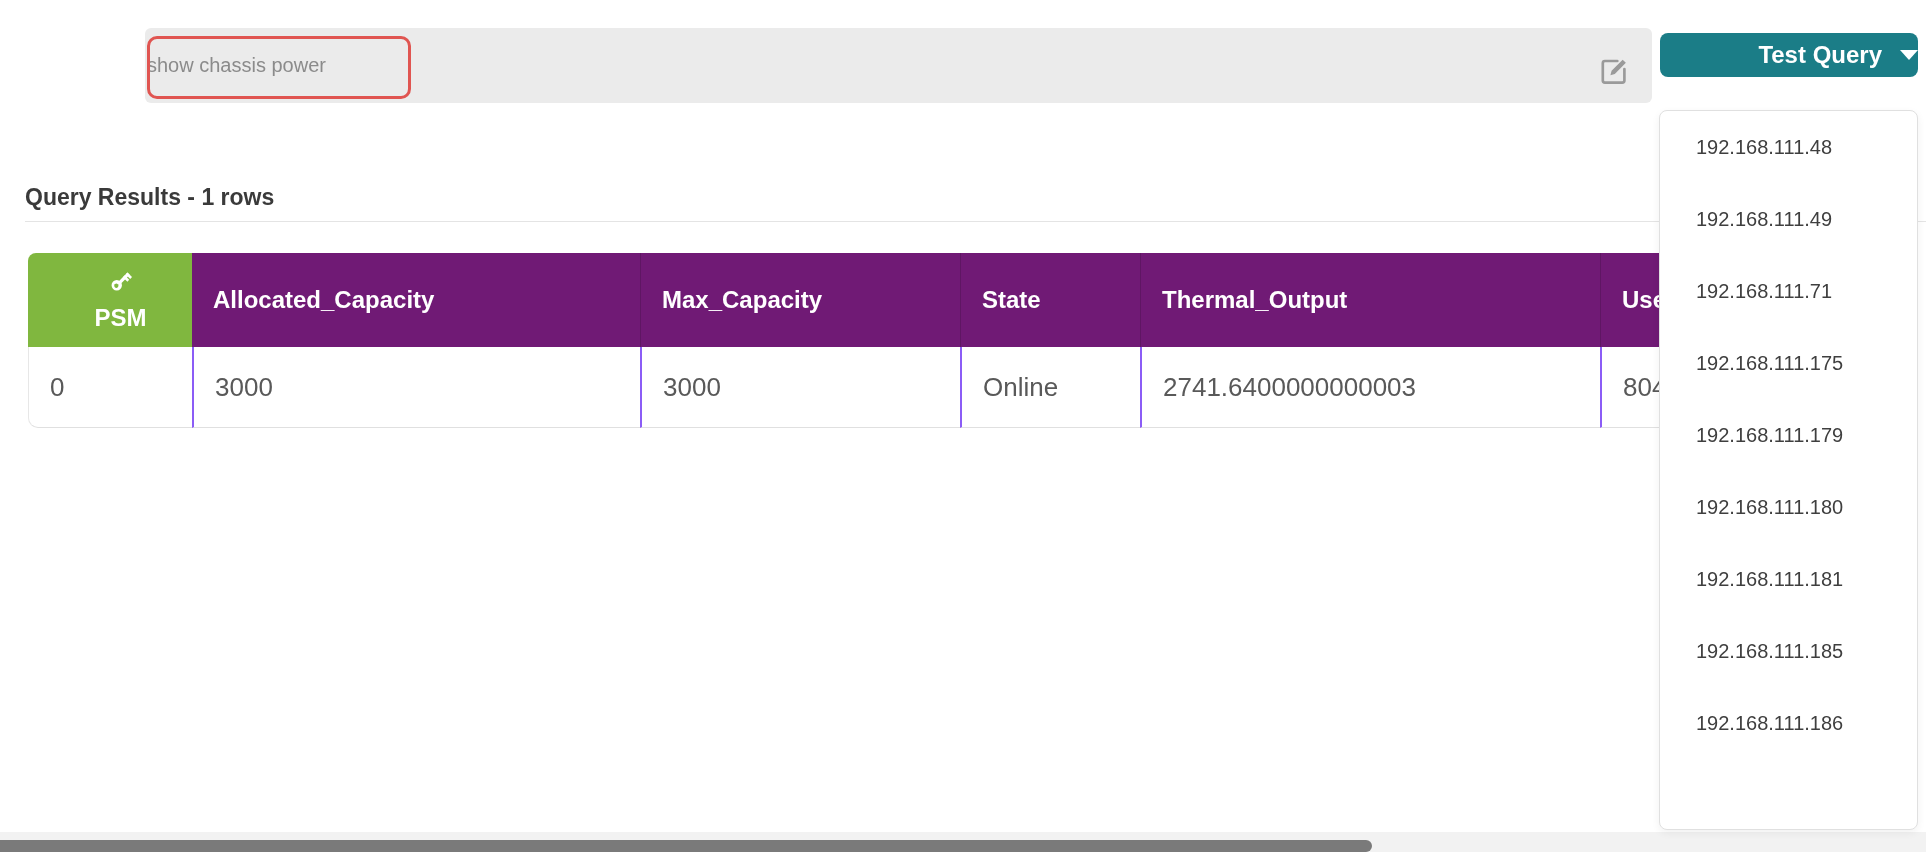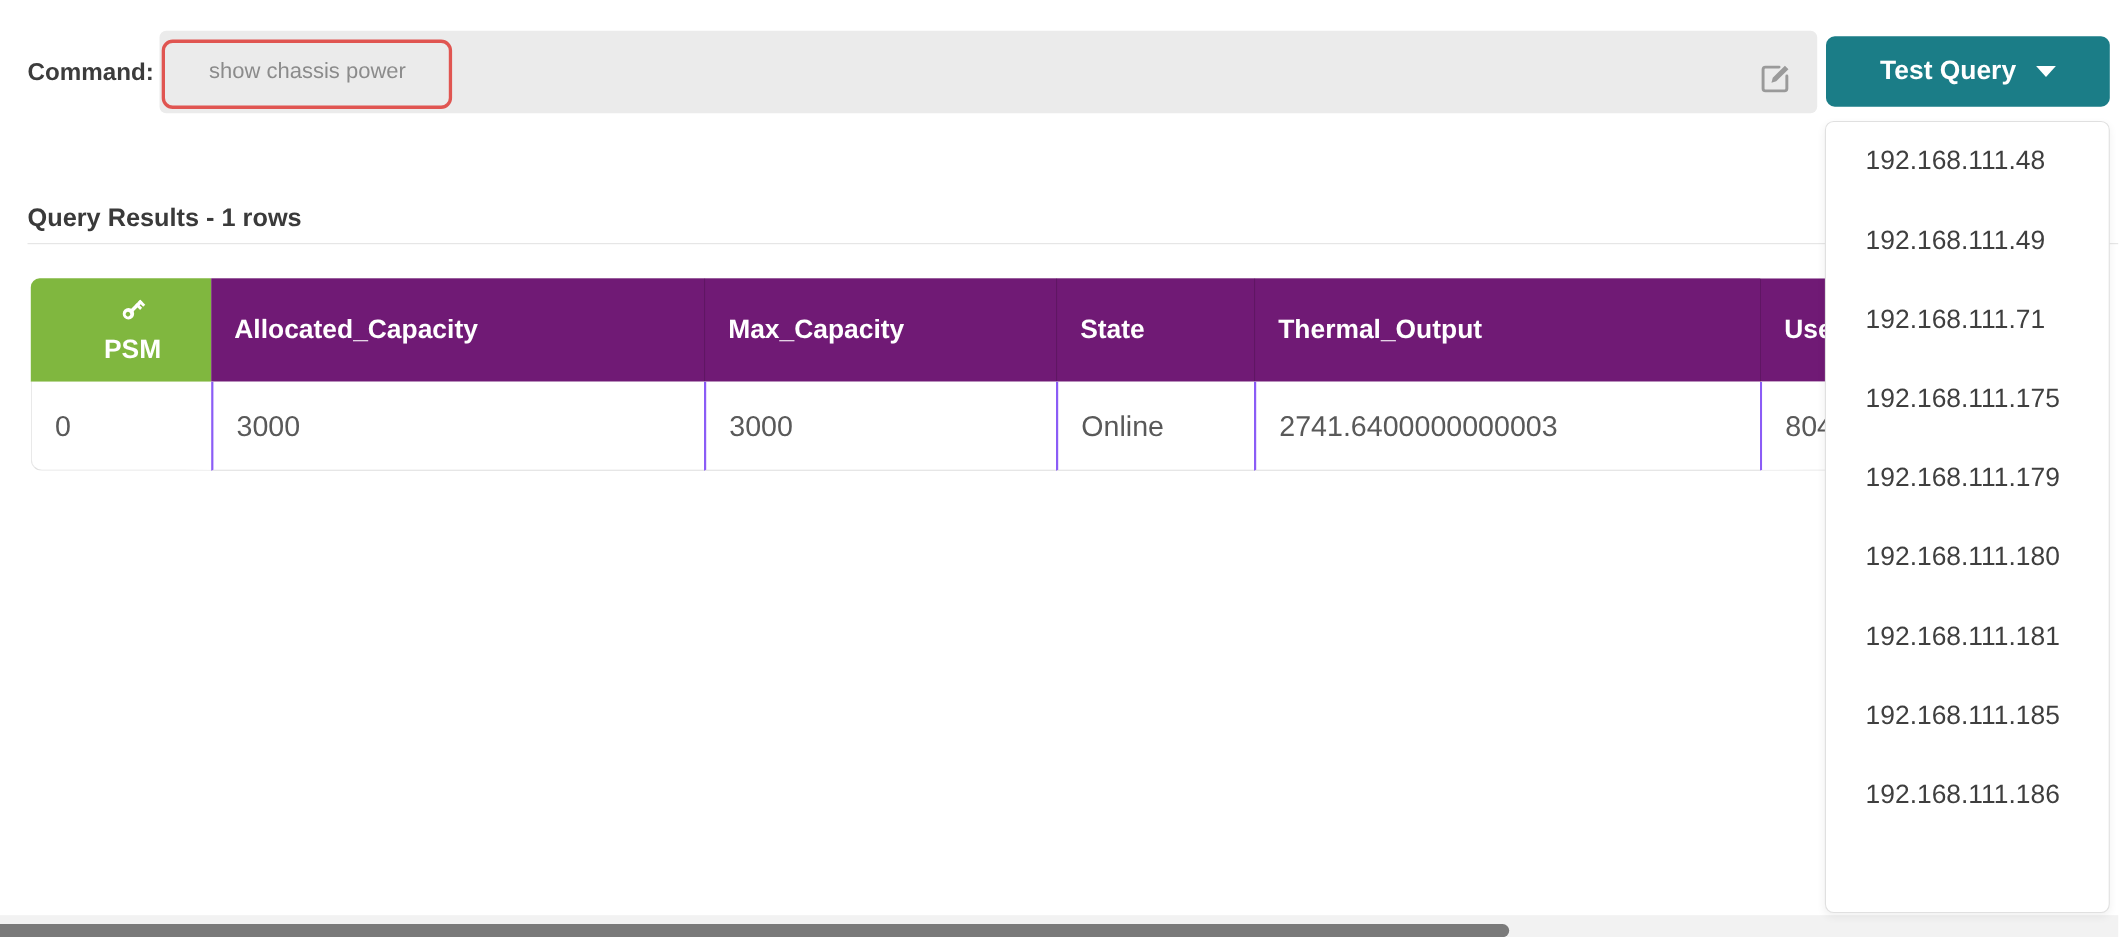--- a/index.html
+++ b/index.html
@@ -27,21 +27,20 @@
     background: #ebebeb;
     border-radius: 6px;
   }
   .command-input {
     position: absolute;
     left: 2px; top: 8px;
     width: 262px; height: 59px;
     background: transparent;
     border: none;
     outline: none;
-    padding-left: 43px;
     font-family: "Liberation Sans", "DejaVu Sans", sans-serif;
     font-size: 20px; color: #8b8b8b;
   }
   .annotation-box {
     position: absolute;
     left: 147px; top: 36px;
     width: 264px; height: 63px;
     border: 3px solid #e05551;
     border-radius: 10px;
     pointer-events: none;
@@ -50,28 +49,28 @@
     position: absolute;
     left: 1598px; top: 55px;
     width: 32px; height: 32px;
     cursor: pointer;
   }
 
   
   .test-query-btn {
     position: absolute;
     left: 1660px; top: 33px;
-    width: 258px; height: 64px;
+    width: 258px; height: 44px;
     background: #1b7d87;
     border: none;
     border-radius: 8px;
     color: #ffffff;
     font-family: "Liberation Sans", "DejaVu Sans", sans-serif;
     font-size: 24px; font-weight: bold;
-    display: flex; align-items: center; justify-content: center;
+    display: flex; align-items: center; justify-content: flex-end;
     gap: 18px;
     cursor: pointer;
   }
   .caret-down {
     width: 0; height: 0;
     border-left: 9px solid transparent;
     border-right: 9px solid transparent;
     border-top: 10px solid #ffffff;
     display: inline-block;
   }
@@ -85,21 +84,21 @@
     border: 1px solid #e0e0e0;
     border-radius: 8px;
     box-shadow: 0 3px 8px rgba(0,0,0,0.06);
     z-index: 20;
     overflow: hidden;
   }
   .dropdown-item {
     height: 72px;
     line-height: 72px;
     padding-left: 36px;
-    font-size: 24px;
+    font-size: 20px;
     color: #3f3f3f;
     cursor: pointer;
     white-space: nowrap;
   }
 
   
   .results-heading {
     position: absolute;
     left: 25px; top: 184px;
     font-size: 23px; font-weight: bold; color: #3a3a3a;
@@ -177,21 +176,20 @@
     background: #7a7a7a;
     border-radius: 0 8px 8px 0;
     cursor: grab;
   }
 </style>
 </head>
 <body>
 
 <div id="screen">
 
-  <div class="command-label">Command:</div>
 
   <div class="command-bar">
     <input class="command-input" type="text" value="show chassis power" style="">
   </div>
 
   <div class="annotation-box"></div>
 
   <svg class="edit-icon" viewBox="0 0 24 24">
     <path d="M14.5 4.5H5.2C4.3 4.5 3.6 5.2 3.6 6.1v13c0 .9.7 1.6 1.6 1.6h13c.9 0 1.6-.7 1.6-1.6v-8.6" fill="none" stroke="#9a9a9a" stroke-width="2" stroke-linecap="round"></path>
     <path d="M9.3 15.1l.9-3.3 8.3-8.3 2.4 2.4-8.3 8.3-3.3.9z" fill="#9a9a9a"></path>

